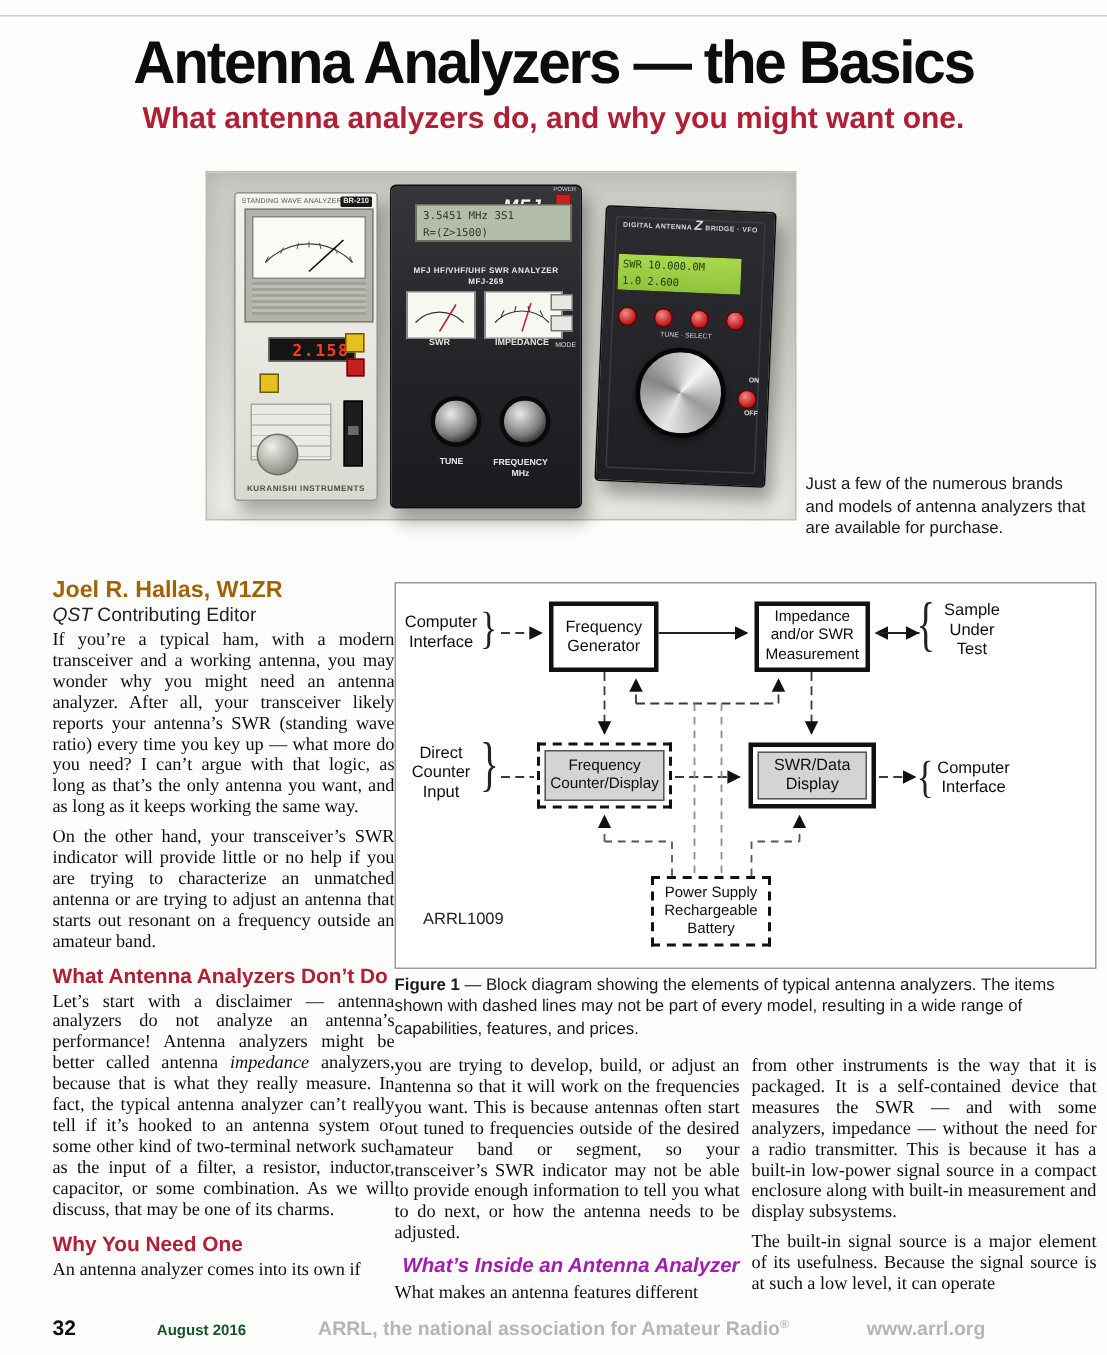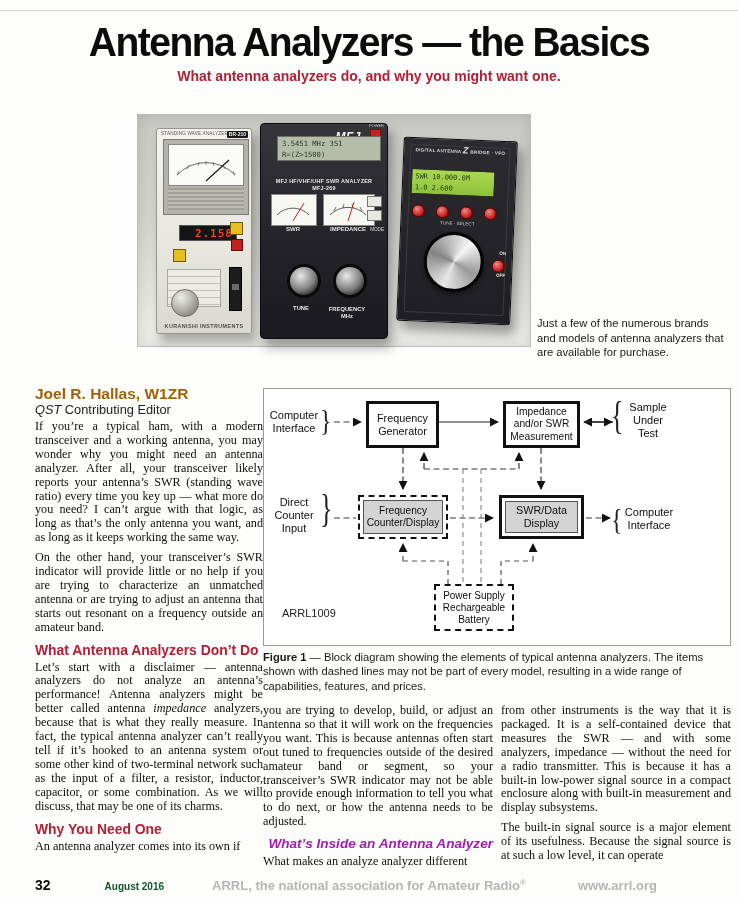--- a/index.html
+++ b/index.html
@@ -12,21 +12,21 @@
   #top-rule{left:0;top:10px;width:738px;height:1px;background:#cfcfc9;}
   #page-title{
     left:0;top:20px;width:738px;text-align:center;
     font-family:"Liberation Sans",sans-serif;font-weight:bold;
     font-size:39px;letter-spacing:-1.5px;color:#0c0c0c;
     transform:scaleY(1.03);transform-origin:top center;
   }
   #page-subtitle{
     left:0;top:68px;width:738px;text-align:center;
     font-family:"Liberation Sans",sans-serif;font-weight:bold;
-    font-size:14px;color:#b01f35;
+    font-size:20px;color:#b01f35;
   }
   
   #photo{
     left:137px;top:114px;width:392px;height:231px;
     background:linear-gradient(180deg,#c9c9c3 0%,#d3d3cd 45%,#e2e2dc 75%,#efefe9 100%);
     border:1px solid #bdbdb7;box-shadow:inset 0 0 14px rgba(0,0,0,.12);
   }
   .device{position:absolute;box-sizing:border-box;}
   
   #dev-kuranishi{left:18px;top:13px;width:96px;height:206px;
@@ -314,21 +314,21 @@
   <div class="brace" style="left:347px;top:118px;font-size:24px;transform:scaleY(1.25);">{</div>
 
   <div id="dg-code">ARRL1009</div>
 </div>
 
 <div class="abs" id="fig-caption"><b>Figure 1</b><span> — Block diagram showing the elements of typical antenna analyzers. The items shown with dashed lines may not be part of every model, resulting in a wide range of capabilities, features, and prices.</span></div>
 
 <div class="abs col" id="mid-col">
   <p class="body-p">you are trying to develop, build, or adjust an antenna so that it will work on the frequencies you want. This is because antennas often start out tuned to frequencies outside of the desired amateur band or segment, so your transceiver’s SWR indicator may not be able to provide enough information to tell you what to do next, or how the antenna needs to be adjusted.</p>
   <div class="ital-head">What’s Inside an Antenna Analyzer</div>
-  <p class="body-p">What makes an analyze analyzer different</p>
+  <p class="body-p">What makes an antenna features different</p>
 </div>
 
 <div class="abs col" id="right-col">
   <p class="body-p">from other instruments is the way that it is packaged. It is a self-contained device that measures the SWR — and with some analyzers, impedance — without the need for a radio transmitter. This is because it has a built-in low-power signal source in a compact enclosure along with built-in measurement and display subsystems.</p>
   <p class="body-p">The built-in signal source is a major element of its usefulness. Because the signal source is at such a low level, it can operate</p>
 </div>
 
 <div class="abs" id="footer">
   <span class="pg">32</span>
   <span class="issue">August 2016</span>

